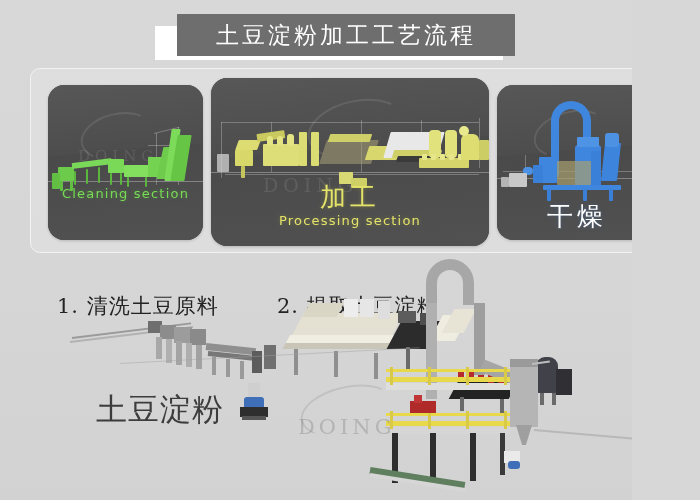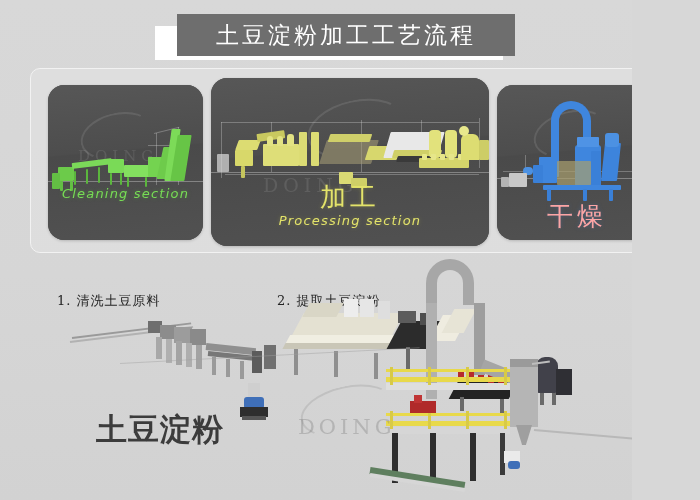--- a/index.html
+++ b/index.html
@@ -103,38 +103,37 @@
   .label-cn {
     display: block;
     font-size: 26px;
     font-family: "DejaVu Serif", "Liberation Serif", serif;
     letter-spacing: 4px;
     line-height: 1;
   }
   .label-en {
     display: block;
     font-size: 13px;
-    font-style: italic;
     letter-spacing: 1.2px;
     margin-top: 3px;
     font-family: "DejaVu Sans", sans-serif;
   }
   .green { color: #77dd55; text-shadow: 0 0 4px rgba(100,220,60,0.35); }
   .yellow { color: #e3e36a; text-shadow: 0 0 4px rgba(220,220,80,0.3); }
-  .blue { color: #fca5a5; text-shadow: 0 0 4px rgba(60,130,220,0.35); }
+  .blue { color: #ffffff; text-shadow: 0 0 4px rgba(60,130,220,0.35); }
 
   
   .mach { position: absolute; }
   .mach i { position: absolute; display: block; border-radius: 1px; }
 
   
   .caption {
     position: absolute;
     top: 292px;
-    font-size: 13px;
+    font-size: 21px;
     color: #232323;
     font-family: "DejaVu Serif", "Liberation Serif", serif;
     letter-spacing: 1px;
     white-space: nowrap;
   }
   .c1 { left: 57px; }
   .c2 { left: 277px; }
   .c3 { left: 505px; }
 
   
@@ -142,23 +141,22 @@
     position: absolute;
     left: 0; top: 255px;
     width: 700px; height: 245px;
     overflow: hidden;
   }
   .scene-part { position: absolute; }
   .bar { position: absolute; }
 
   .wm-bottom {
     position: absolute;
-    left: 96px; top: 414px;
+    left: 96px; top: 394px;
     width: 190px;
-    font-weight: bold;
   }
   .wm-bottom .big {
     display: block;
     font-size: 31px;
     color: #3c3c3c;
     font-family: "DejaVu Serif", "Liberation Serif", serif;
     letter-spacing: 1px;
     line-height: 1;
   }
   .wm-bottom .small {

